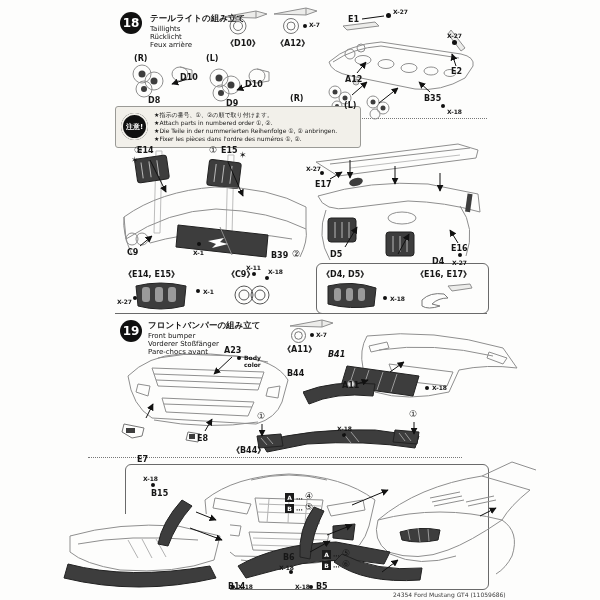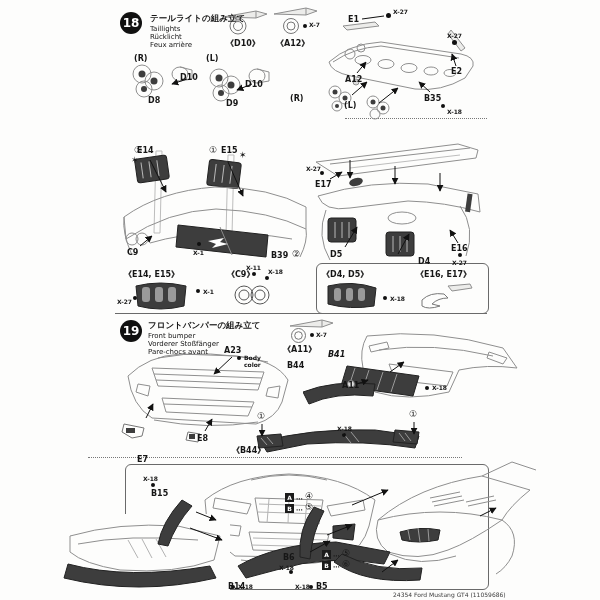--- a/index.html
+++ b/index.html
@@ -358,38 +358,47 @@
   <span class="dot sm" style="left:441px;top:104px;"></span>
   <div class="S" style="left:447px;top:108px;">X-18</div>
 
   <div class="L" style="left:134px;top:54px;">(R)</div>
   <div class="L" style="left:148px;top:96px;">D8</div>
   <div class="L" style="left:180px;top:73px;">D10</div>
   <div class="L" style="left:206px;top:54px;">(L)</div>
   <div class="L" style="left:226px;top:99px;">D9</div>
   <div class="L" style="left:245px;top:80px;">D10</div>
 
+  <div class="cautionbox">
+    <div class="cbadge">注意!</div>
+    <div class="clines">
+      <div>★指示の番号、①、②の順で取り付けます。</div>
+      <div>★Attach parts in numbered order ①, ②.</div>
+      <div>★Die Teile in der nummerierten Reihenfolge ①, ② anbringen.</div>
+      <div>★Fixer les pièces dans l'ordre des numéros ①, ②.</div>
+    </div>
+  </div>
 
   <div class="N" style="left:134px;top:146px;">①</div>
   <div class="L" style="left:137px;top:146px;">E14</div>
   <div class="N" style="left:131px;top:156px;">✶</div>
   <div class="N" style="left:209px;top:146px;">①</div>
   <div class="L" style="left:221px;top:146px;">E15</div>
   <div class="N" style="left:239px;top:151px;">✶</div>
   <div class="L" style="left:127px;top:248px;">C9</div>
   <span class="dot sm" style="left:197px;top:242px;"></span>
   <div class="S" style="left:193px;top:249px;">X-1</div>
   <div class="L" style="left:271px;top:251px;">B39</div>
   <div class="N" style="left:292px;top:250px;">②</div>
 
   <div class="S" style="left:306px;top:165px;">X-27</div>
   <span class="dot sm" style="left:320px;top:171px;"></span>
   <div class="L" style="left:315px;top:180px;">E17</div>
   <div class="L" style="left:330px;top:250px;">D5</div>
-  <div class="L" style="left:389px;top:257px;padding-left:29px;">D4</div>
+  <div class="L" style="left:403px;top:257px;padding-left:29px;">D4</div>
   <div class="L" style="left:451px;top:244px;">E16</div>
   <span class="dot sm" style="left:458px;top:253px;"></span>
   <div class="S" style="left:452px;top:259px;">X-27</div>
 
   <div class="C" style="left:124px;top:270px;">《E14, E15》</div>
   <span class="dot sm" style="left:133px;top:296px;"></span>
   <div class="S" style="left:117px;top:298px;">X-27</div>
   <span class="dot sm" style="left:196px;top:289px;"></span>
   <div class="S" style="left:203px;top:288px;">X-1</div>
   <div class="C" style="left:227px;top:270px;">《C9》</div>
@@ -411,21 +420,21 @@
   <span class="dot sm" style="left:310px;top:333px;"></span>
   <div class="S" style="left:316px;top:331px;">X-7</div>
   <div class="C" style="left:283px;top:345px;">《A11》</div>
 
   <div class="L" style="left:224px;top:346px;">A23</div>
   <span class="dot sm" style="left:237px;top:356px;"></span>
   <div class="bodycolor" style="left:244px;top:354px;">Body color</div>
   <div class="L" style="left:137px;top:421px;margin-top:34px;">E7</div>
   <div class="L" style="left:197px;top:434px;">E8</div>
   <div class="L" style="left:328px;top:350px;font-style:italic;">B41</div>
-  <div class="L" style="left:287px;top:361px;">B44</div>
+  <div class="L" style="left:287px;top:369px;">B44</div>
   <div class="L" style="left:342px;top:381px;">A11</div>
   <span class="dot sm" style="left:425px;top:386px;"></span>
   <div class="S" style="left:432px;top:384px;">X-18</div>
 
   <div class="N" style="left:257px;top:412px;">①</div>
   <div class="N" style="left:409px;top:410px;">①</div>
   <div class="S" style="left:337px;top:425px;">X-18</div>
   <span class="dot sm" style="left:342px;top:433px;"></span>
   <div class="C" style="left:232px;top:446px;">《B44》</div>
 

